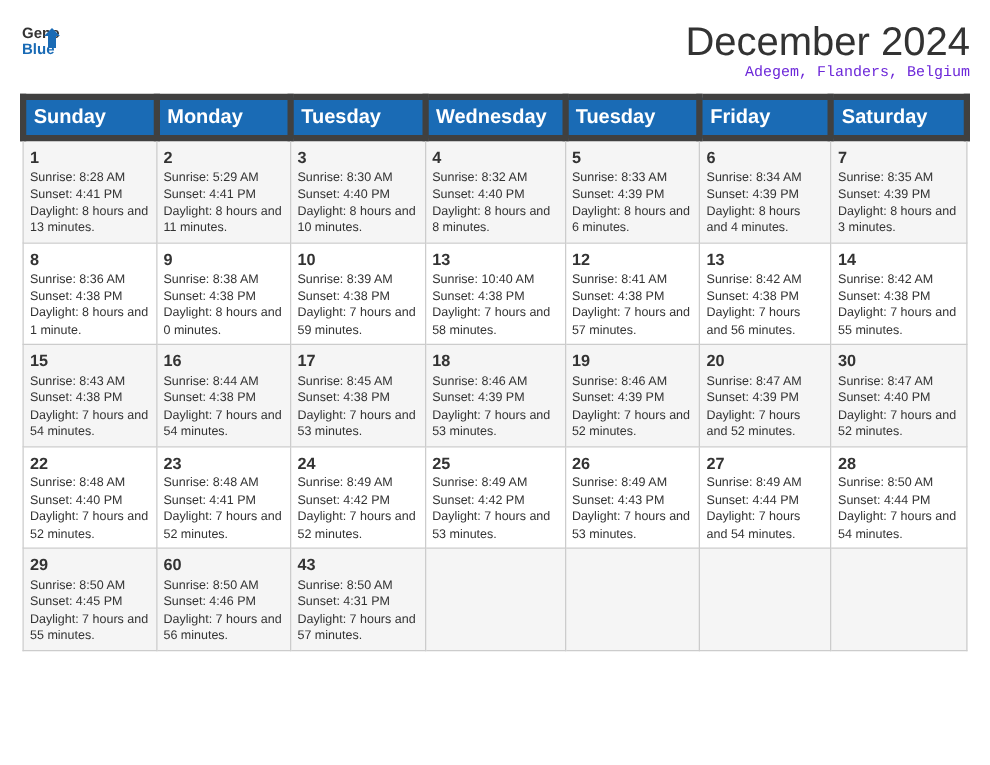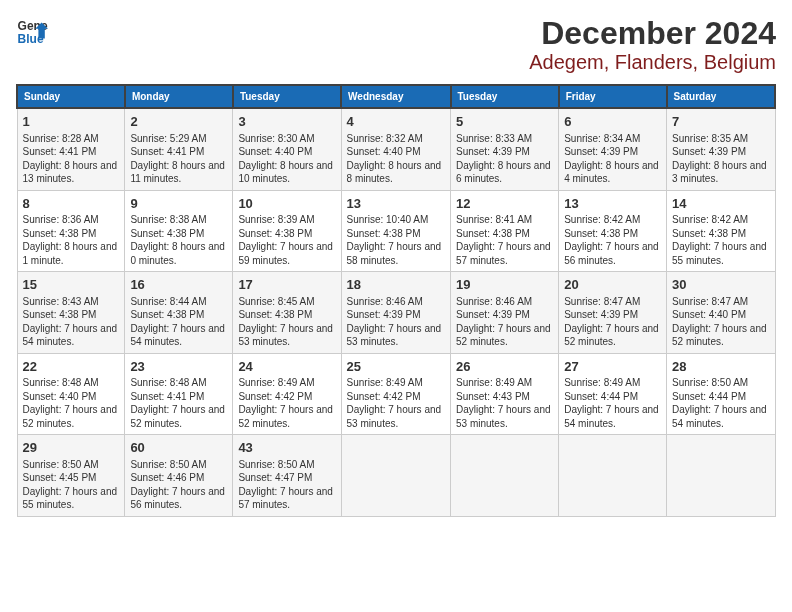--- a/index.html
+++ b/index.html
@@ -28,43 +28,44 @@
     }
     .logo-icon {
       width: 32px;
       height: 32px;
     }
     .title-block {
       text-align: right;
     }
     .month-title {
       font-size: 32px;
-      font-weight: bold;
+      font-weight: normal;
       color: #333;
       line-height: 1.1;
     }
     .subtitle {
-      font-size: 20px;
-      color: #7f1d1d;
+      font-size: 12px;
+      color: #6d28d9;
+      font-family: Liberation Mono, monospace;
     }
     table {
       width: 100%;
       border-collapse: collapse;
       font-size: 10.5px;
     }
     thead tr {
       background-color: #1a6bb5;
       color: #fff;
     }
     thead th {
       padding: 5px 6px;
       text-align: left;
       font-weight: bold;
-      font-size: 10px;
-      border: 2px solid #404040;
+      font-size: 16px;
+      border: 5px solid #404040;
     }
     tbody tr {
       background: #fff;
     }
     tbody tr:nth-child(odd) {
       background: #f5f5f5;
     }
     tbody td {
       border: 1px solid #ccc;
       padding: 4px 5px;
@@ -148,21 +149,21 @@
           <td><span class="day-num">23</span><span>Sunrise: 8:48 AM</span><br><span>Sunset: 4:41 PM</span><br><span>Daylight: 7 hours and 52 minutes.</span></td>
           <td><span class="day-num">24</span><span>Sunrise: 8:49 AM</span><br><span>Sunset: 4:42 PM</span><br><span>Daylight: 7 hours and 52 minutes.</span></td>
           <td><span class="day-num">25</span><span>Sunrise: 8:49 AM</span><br><span>Sunset: 4:42 PM</span><br><span>Daylight: 7 hours and 53 minutes.</span></td>
           <td><span class="day-num">26</span><span>Sunrise: 8:49 AM</span><br><span>Sunset: 4:43 PM</span><br><span>Daylight: 7 hours and 53 minutes.</span></td>
           <td><span class="day-num">27</span><span>Sunrise: 8:49 AM</span><br><span>Sunset: 4:44 PM</span><br><span>Daylight: 7 hours and 54 minutes.</span></td>
           <td><span class="day-num">28</span><span>Sunrise: 8:50 AM</span><br><span>Sunset: 4:44 PM</span><br><span>Daylight: 7 hours and 54 minutes.</span></td>
         </tr>
         <tr>
           <td><span class="day-num">29</span><span>Sunrise: 8:50 AM</span><br><span>Sunset: 4:45 PM</span><br><span>Daylight: 7 hours and 55 minutes.</span></td>
           <td><span class="day-num">60</span><span>Sunrise: 8:50 AM</span><br><span>Sunset: 4:46 PM</span><br><span>Daylight: 7 hours and 56 minutes.</span></td>
-          <td><span class="day-num">43</span><span>Sunrise: 8:50 AM</span><br><span>Sunset: 4:47 PM</span><br><span>Daylight: 7 hours and 57 minutes.</span></td>
+          <td><span class="day-num">43</span><span>Sunrise: 8:50 AM</span><br><span>Sunset: 4:31 PM</span><br><span>Daylight: 7 hours and 57 minutes.</span></td>
           <td class="empty-cell"></td>
           <td class="empty-cell"></td>
           <td class="empty-cell"></td>
           <td class="empty-cell"></td>
         </tr>
       </tbody>
   </table>
 </div>
 
 </body></html>

